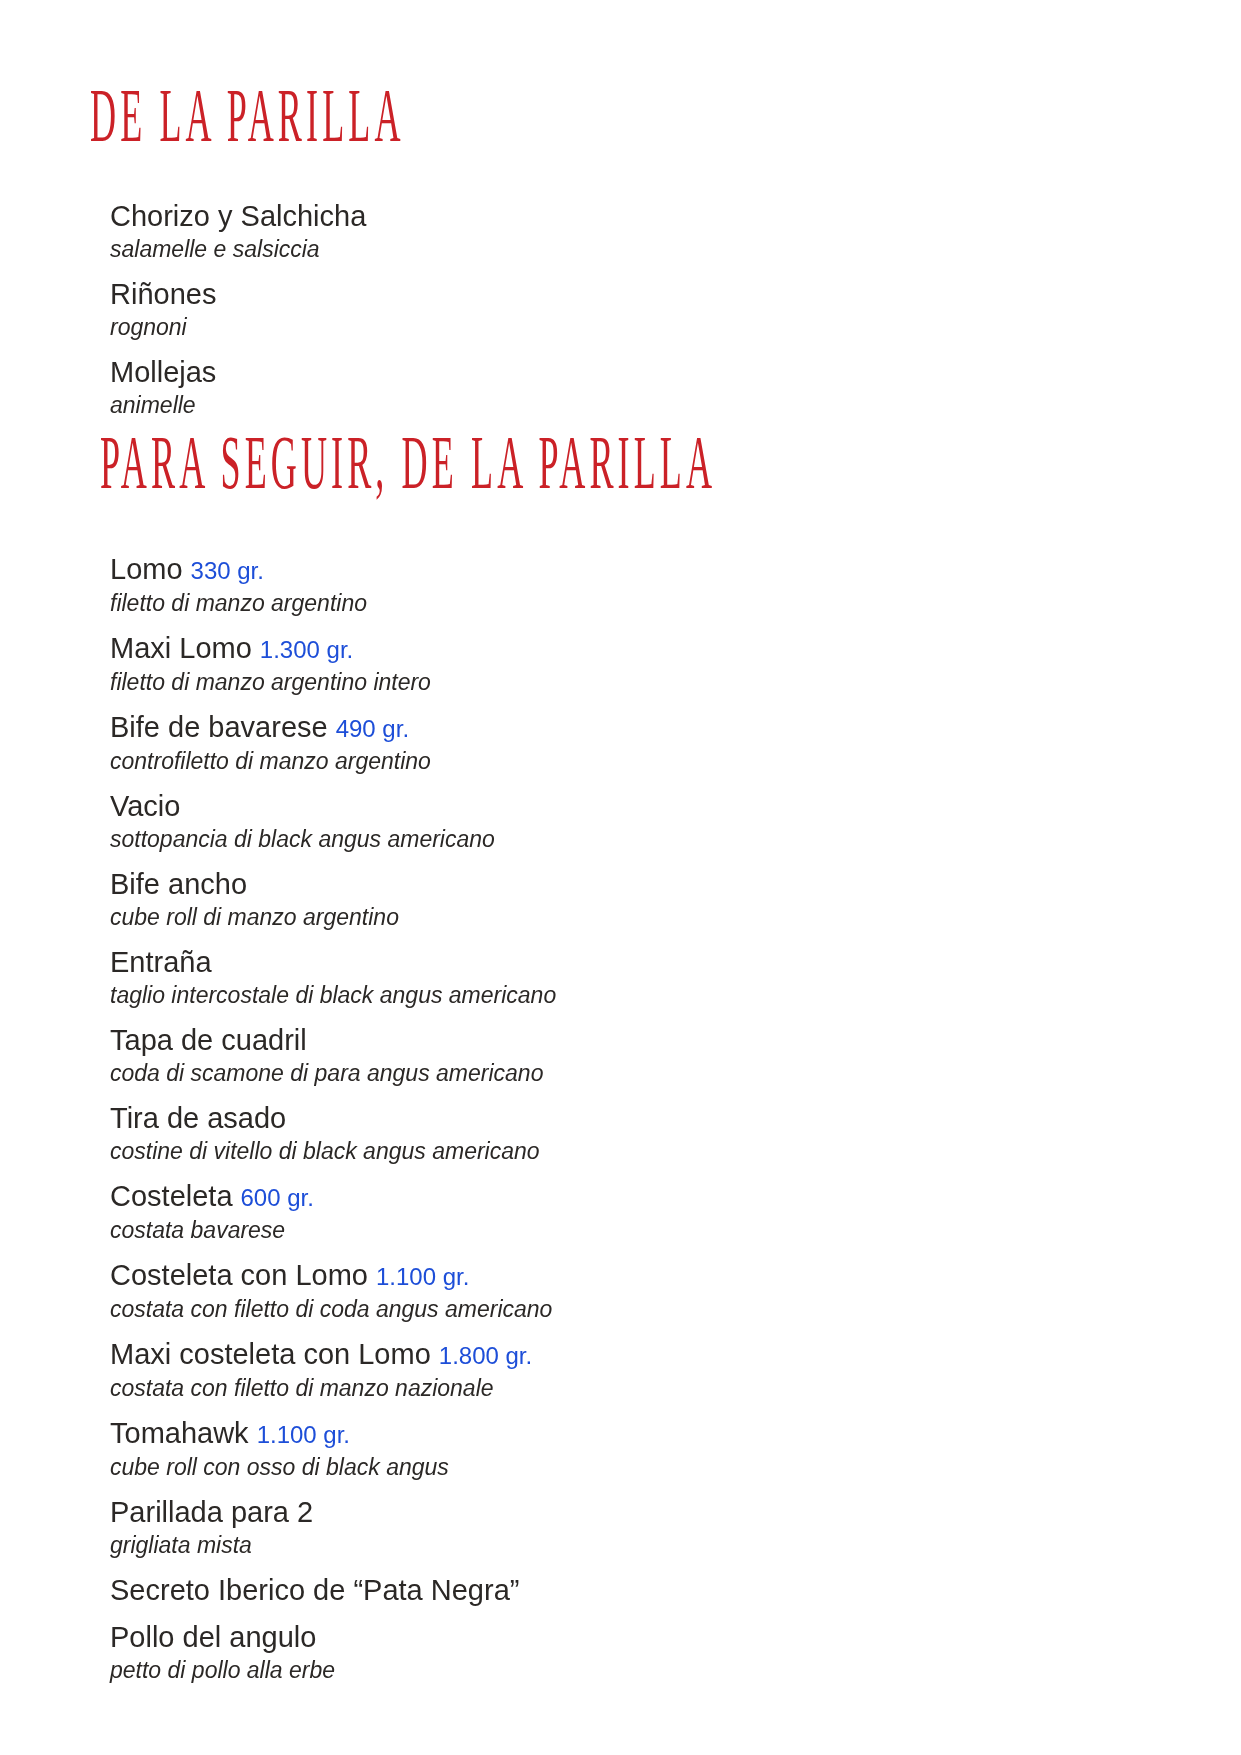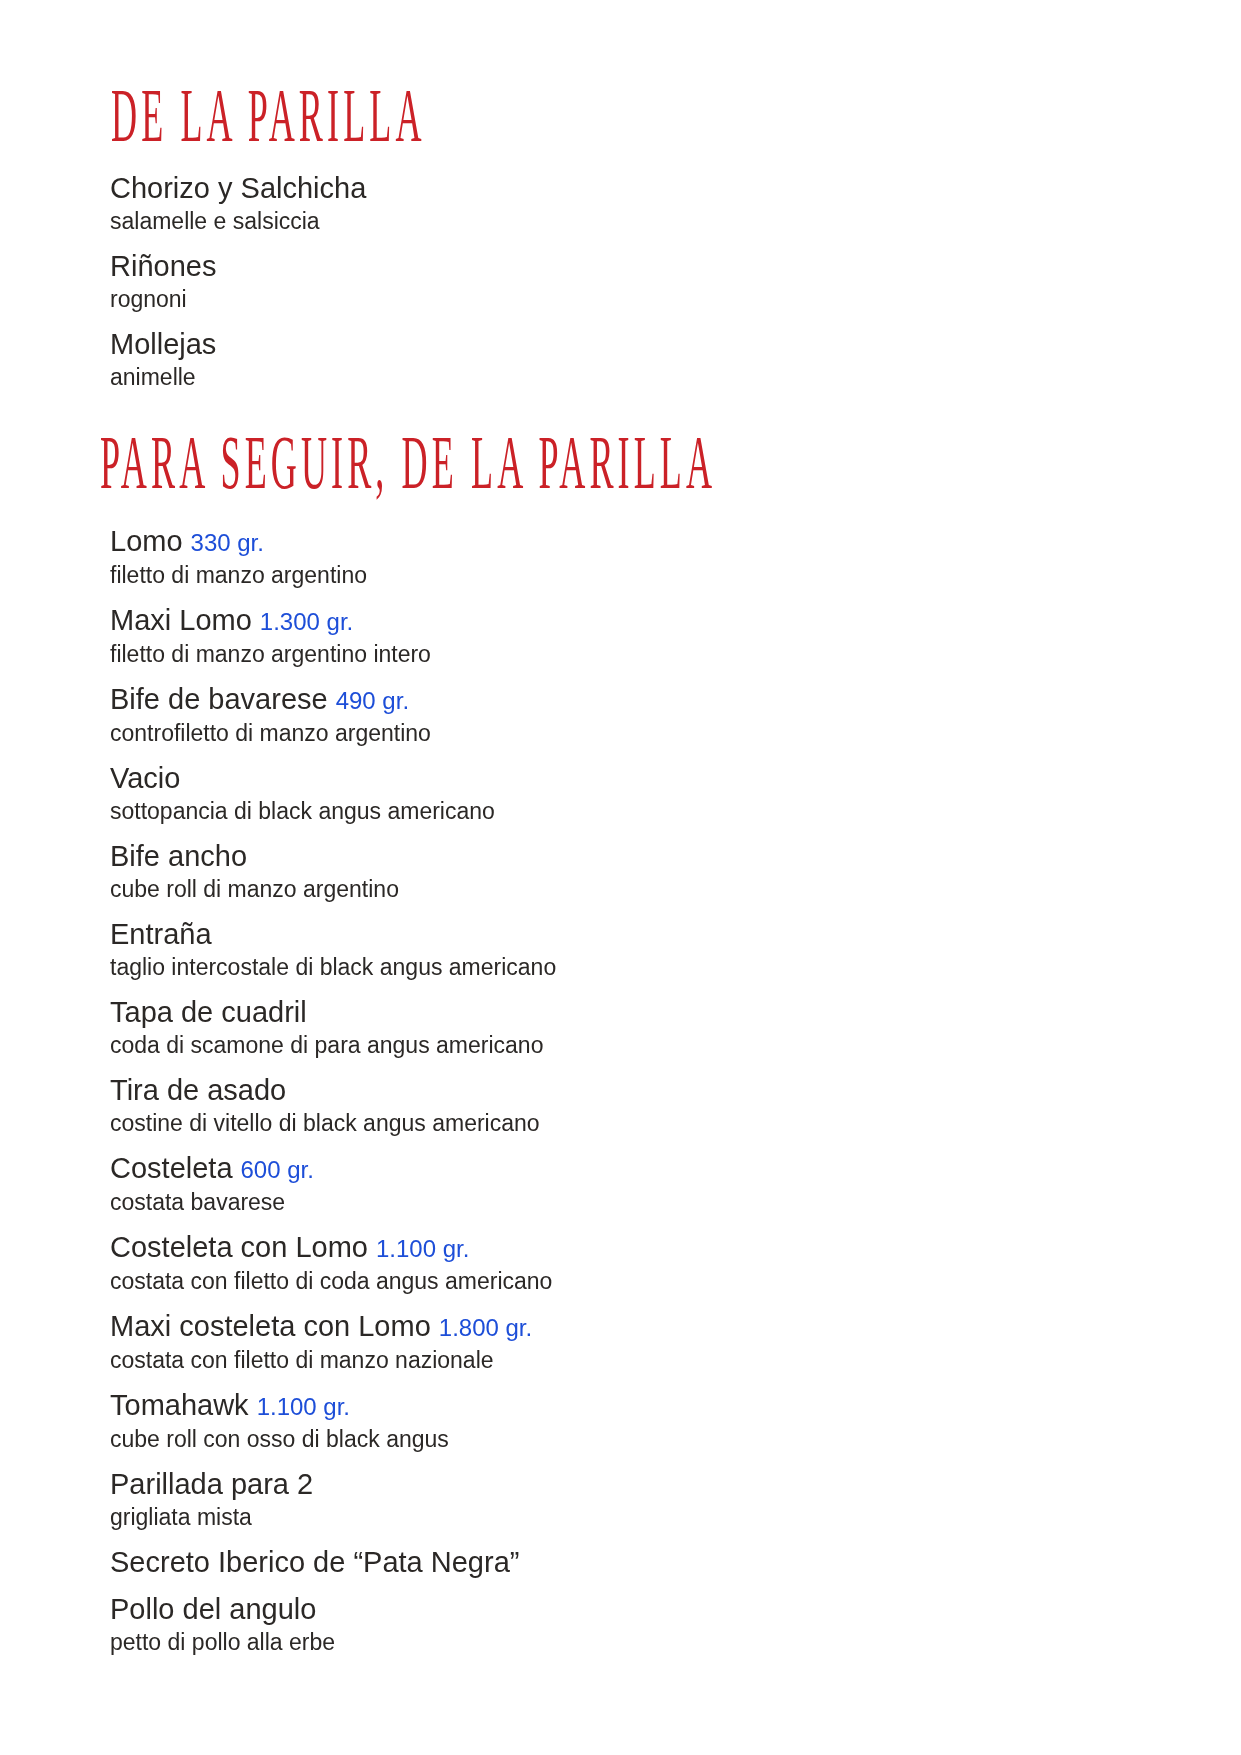--- a/index.html
+++ b/index.html
@@ -25,46 +25,48 @@
     font-family: "Liberation Serif", serif;
     font-weight: 400;
     font-size: 44px;
     line-height: 1.2;
     letter-spacing: 5px;
     color: #cb2127;
     transform: scale(0.82, 1.72);
     transform-origin: left top;
     white-space: nowrap;
   }
-  #section-0-header { left: 90px;  top: 72px; margin-left: 21px;  }
+  #section-0-header { left: 90px;  top: 72px;  }
   #section-0-items  { left: 110px; top: 171px; }
   #section-1-header { left: 92px;  top: 419px; margin-left: 8px; }
   #section-1-items  { left: 110px; top: 524px; }
   .items {
     position: absolute;
+    margin-top: 28px;
   }
   .item {
     margin: 0 0 12px 0;
   }
   .item-name-line {
     font-size: 29px;
     line-height: 35px;
     white-space: nowrap;
   }
   .item-name {
     color: #2b2826;
   }
   .item-weight {
     font-size: 24px;
     color: #1d4ed8;
     margin-left: 8px;
   }
   .item-desc {
     font-size: 23px;
     line-height: 31px;
+    font-style: italic;
     color: #2b2826;
     white-space: nowrap;
   }
 </style>
 </head>
 <body>
 
 <div class="page">
 
   <div class="section-header" id="section-0-header">

